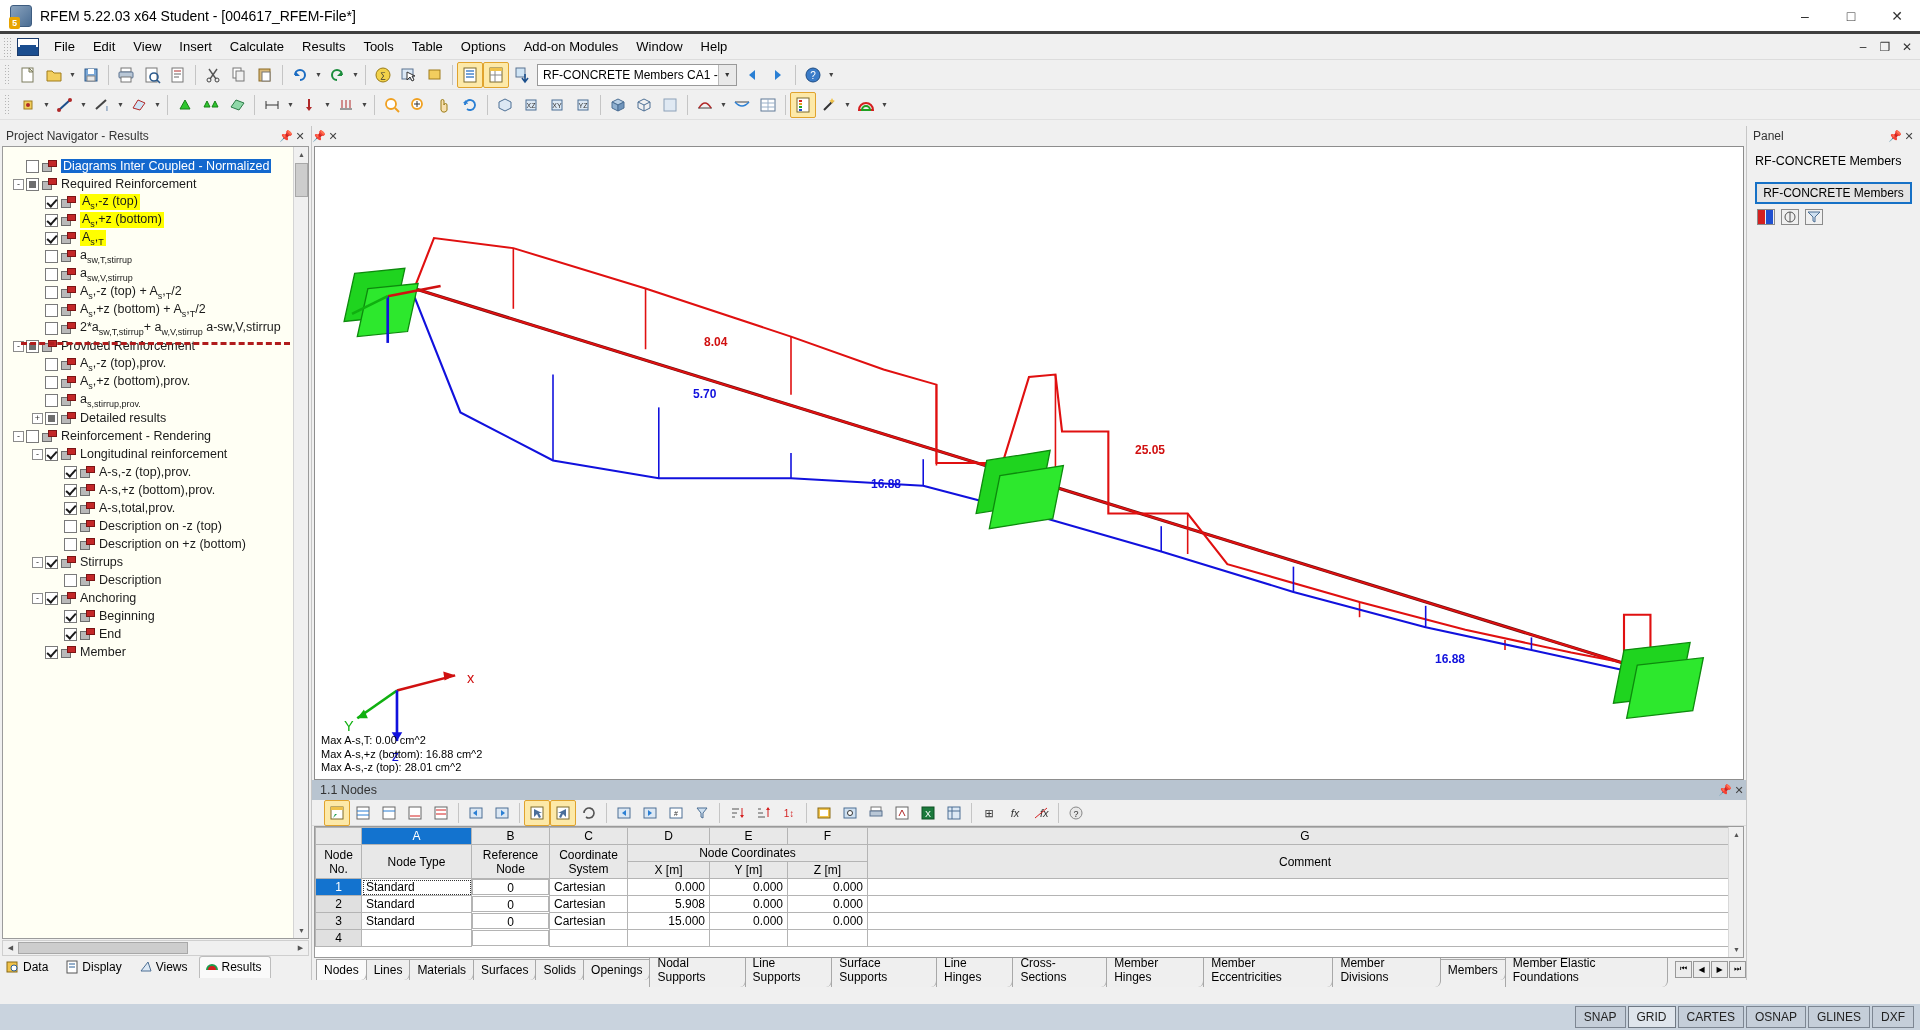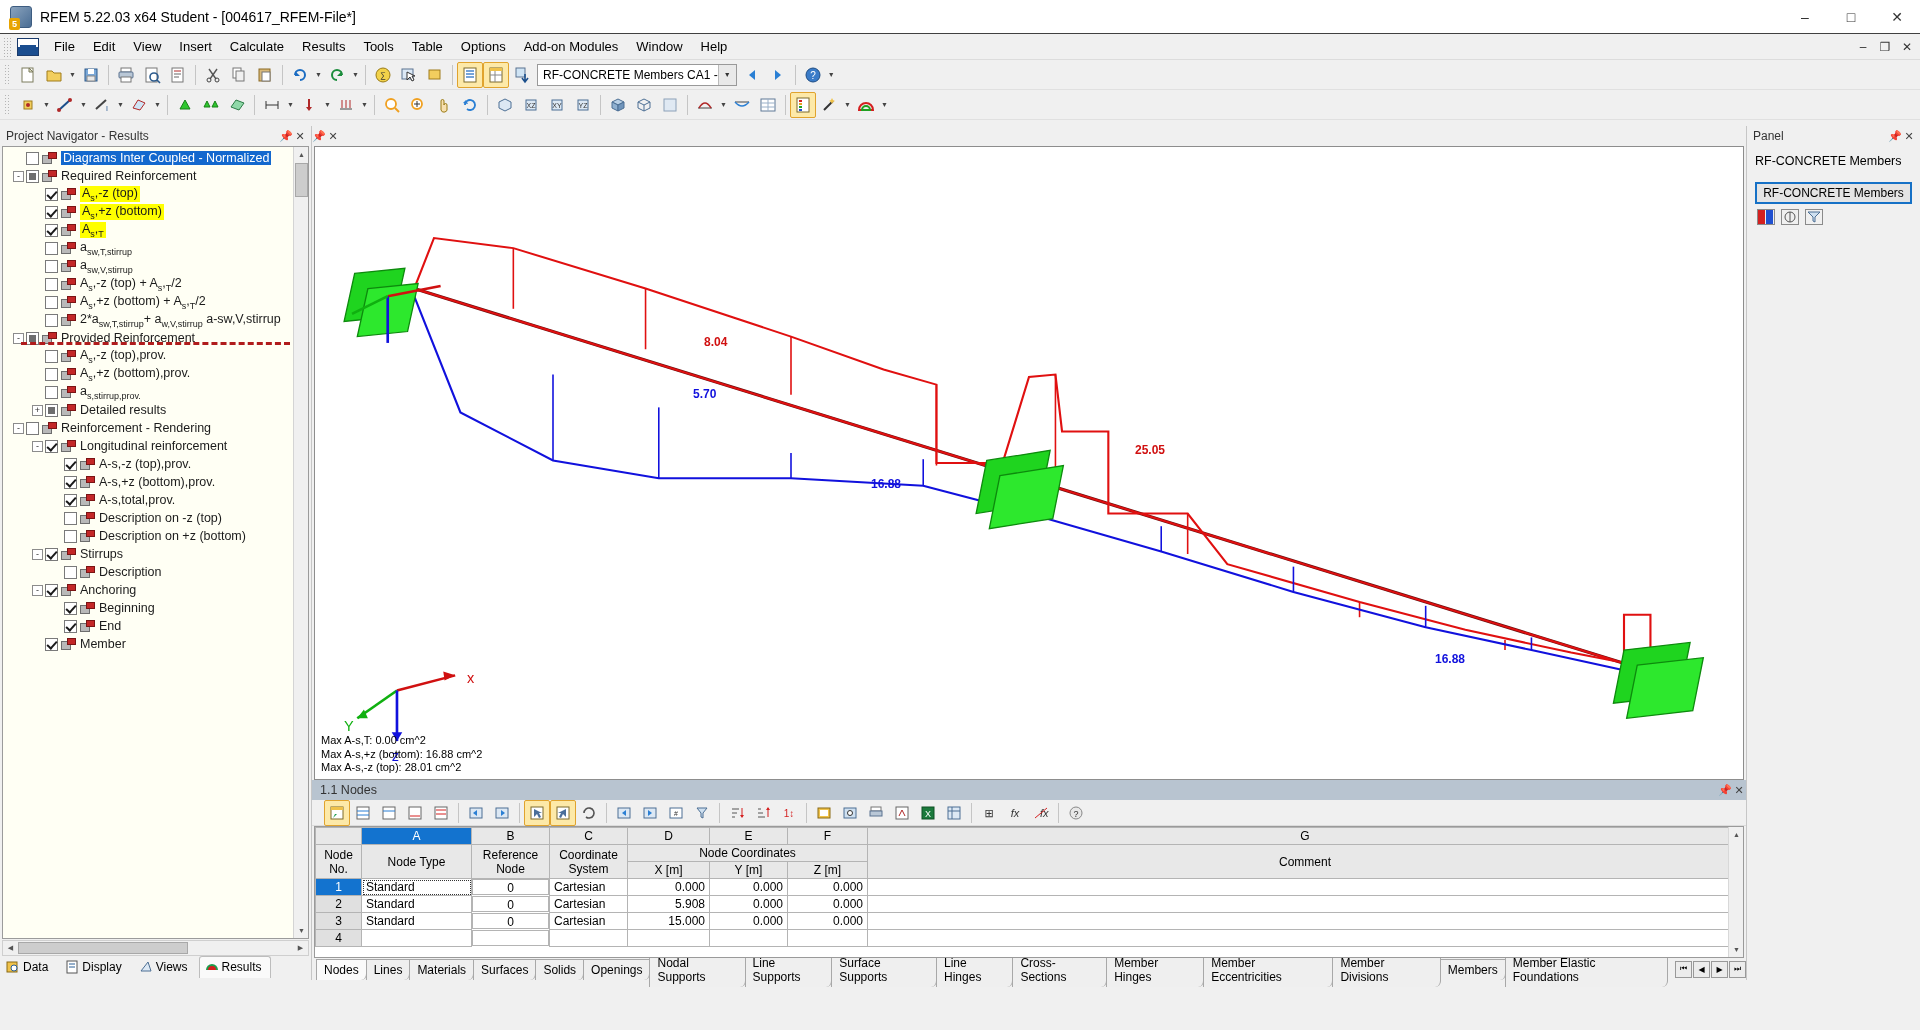--- a/index.html
+++ b/index.html
@@ -10,21 +10,21 @@
     font-family: "Liberation Sans", sans-serif;
     font-size: 12px;
     background: #f0f0f0;
     -webkit-font-smoothing: antialiased;
   }
   #app { position: relative; width: 1920px; height: 1030px; background: #f0f0f0; }
 
   
   .titlebar {
     height: 34px; background: #ffffff; display: flex; align-items: center;
-    border-bottom: 1px solid #404040;
+    border-bottom: 3px solid #404040;
   }
   .titlebar .app-icon {
     width: 22px; height: 22px; margin: 0 8px 0 10px; position: relative;
     background: linear-gradient(135deg,#8aa3bd,#4a6d94); border-radius: 3px;
     border: 1px solid #3d5c80;
   }
   .titlebar .app-icon::after {
     content: "5"; position: absolute; left: -2px; bottom: -3px;
     background: #e8a400; color: #fff; font-size: 9px; font-weight: bold;
     width: 11px; height: 12px; line-height: 12px; text-align: center; border-radius: 2px;
@@ -92,21 +92,21 @@
   .navigator { width: 312px; background: #f0f0f0; display: flex; flex-direction: column;
     border-right: 1px solid #c6c6c6; }
   .panel-caption {
     height: 20px; display: flex; align-items: center; padding: 0 4px 0 6px;
     font-size: 12px; color: #333; background: #f0f0f0;
   }
   .panel-caption .cap-title { flex: 1; }
   .cap-icon { width: 14px; text-align: center; color: #444; font-size: 11px; }
   .tree-box { flex: 1; background: #fffff4; border: 1px solid #9b9b9b; margin: 0 2px;
     position: relative; overflow: hidden; }
-  .tree { padding: 2px 0 0 2px; }
+  .tree { padding: 10px 0 0 2px; }
   .tnode { display: flex; align-items: center; height: 18px; white-space: nowrap; position: relative; }
   .tnode .indent { flex: none; }
   .expander {
     width: 11px; height: 11px; border: 1px solid #8c8c8c; background: #fff;
     font-size: 9px; line-height: 9px; text-align: center; color: #333; flex: none;
     margin-right: 2px; font-family: "Liberation Sans", sans-serif;
   }
   .exp-spacer { width: 13px; flex: none; }
   .cbox {
     width: 13px; height: 13px; border: 1px solid #7a7a7a; background: #fff; flex: none;
@@ -1286,13 +1286,24 @@
         </div>
         <div class="ri">
           <svg width="16" height="14" viewBox="0 0 16 14">
               <path d="M2 2 L14 2 L9 7 L9 12 L7 11 L7 7 Z" fill="#cfe0f0" stroke="#4c6f94"></path>
             </svg>
         </div>
       </div>
     </div>
   </div>
 
+  <div class="statusbar">
+    <div class="sb-left"></div>
+    <div class="sb-btns" id="sb-btns">
+        <div class="sb-btn">SNAP</div>
+        <div class="sb-btn pressed">GRID</div>
+        <div class="sb-btn">CARTES</div>
+        <div class="sb-btn">OSNAP</div>
+        <div class="sb-btn">GLINES</div>
+        <div class="sb-btn">DXF</div>
+      </div>
+  </div>
 </div>
 
 </body></html>

